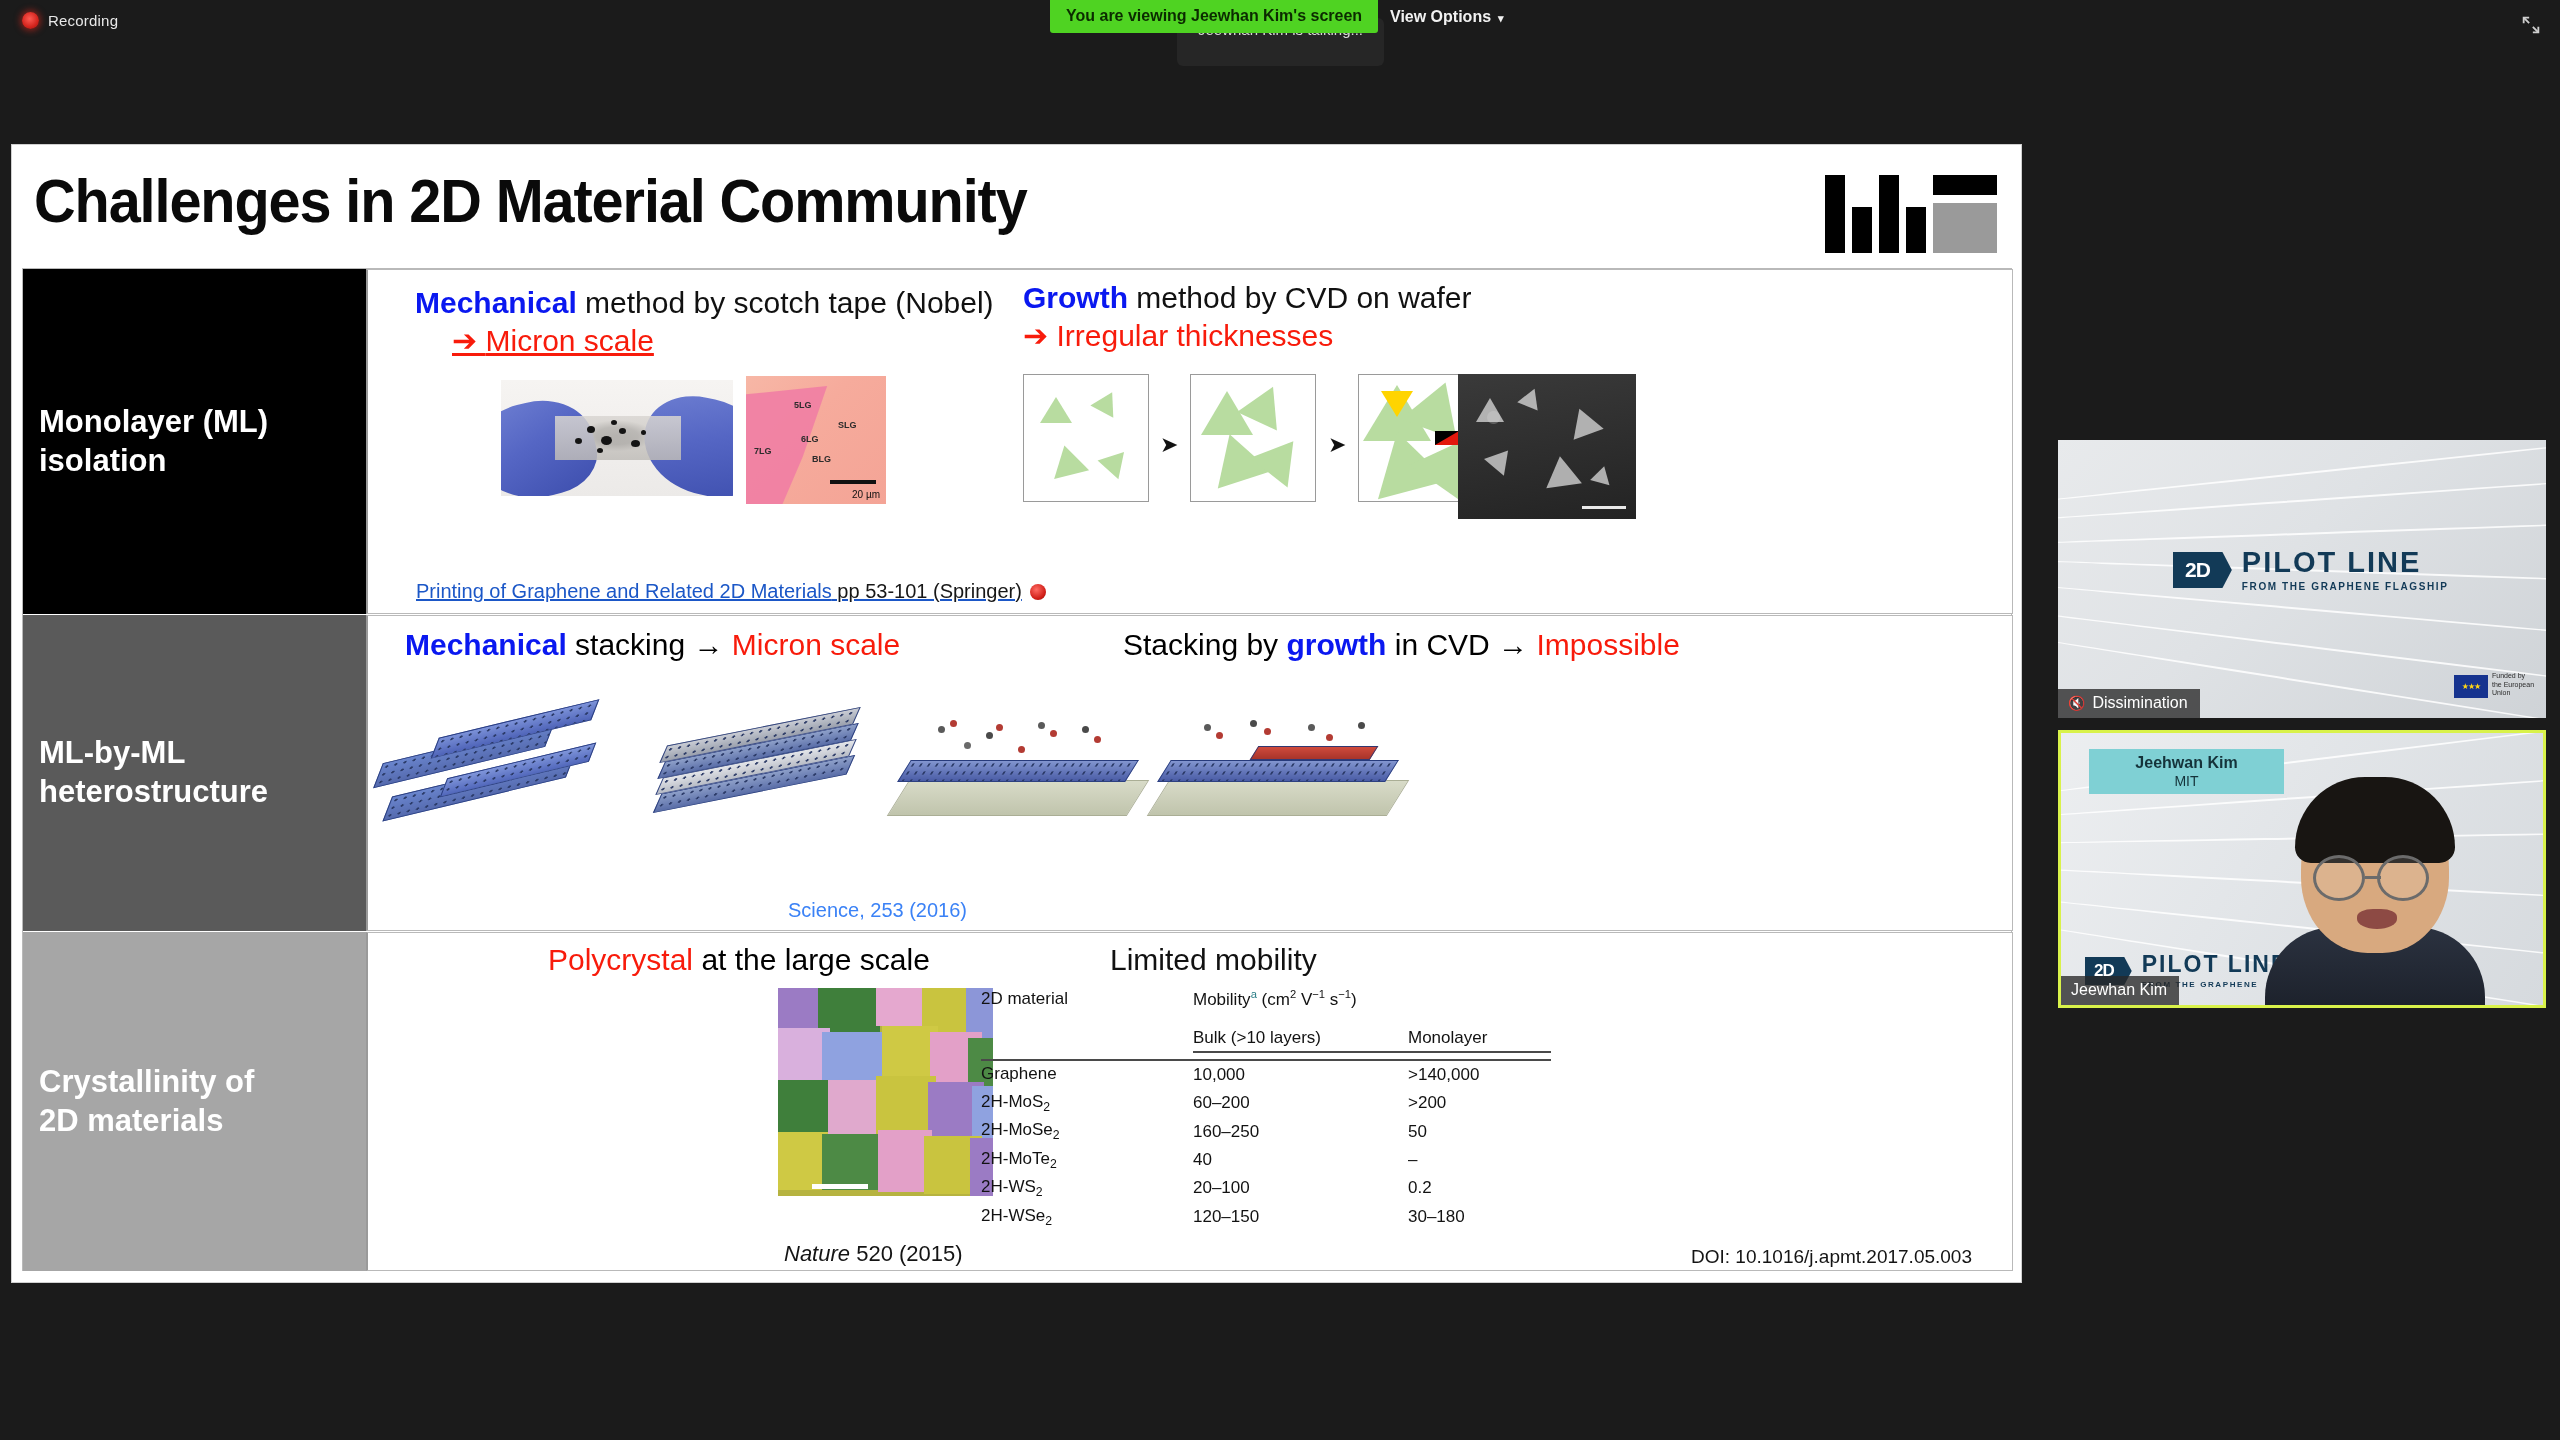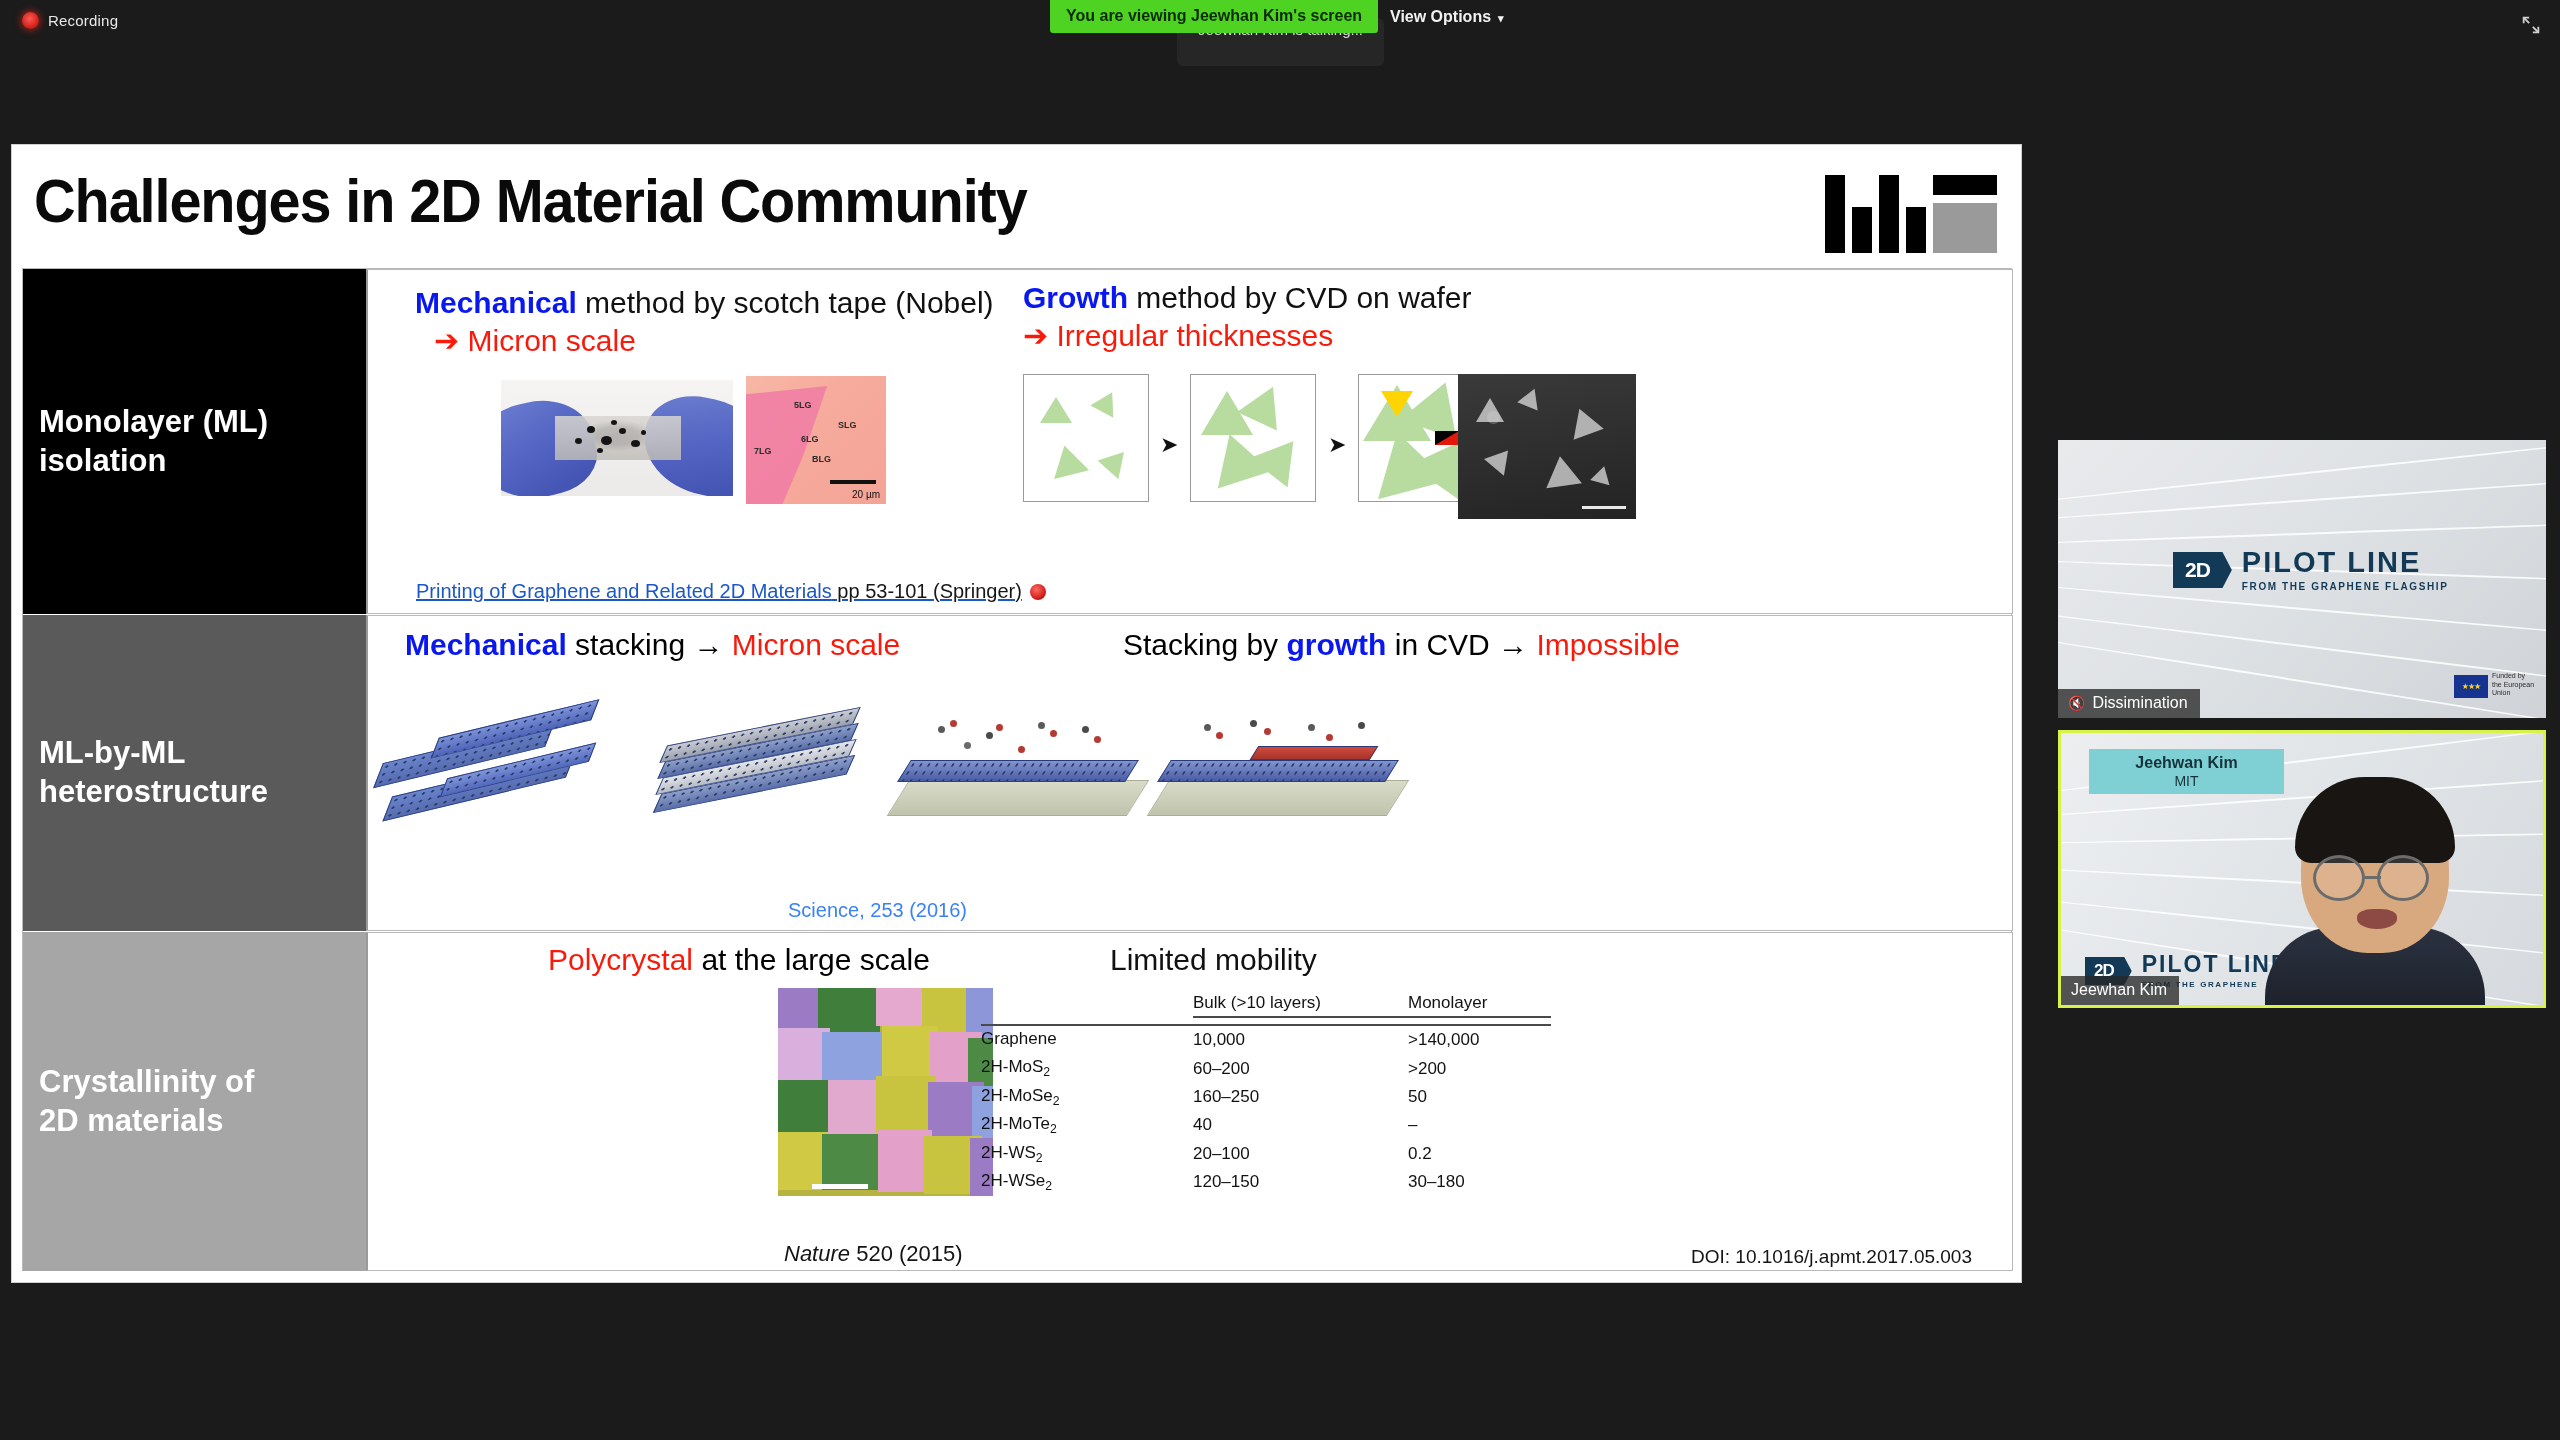--- a/index.html
+++ b/index.html
@@ -104,21 +104,21 @@
 
   .rowbody { flex: 1; position: relative; background: #fff; border: 1px solid #b9b9b9; border-left: 2px solid #9a9a9a;}
 
   
   .hl-blue { color:#0a18f0; font-weight:700;margin-top:25px; }
   .hl-red  { color:#f81b0b; }
   .headline { font-size: 30px; color:#111; white-space: nowrap; }
   .sub-red  { font-size: 30px; color:#f81b0b; white-space: nowrap; }
 
   .r1-left-h  { position:absolute; left: 47px; top: 16px; }
-  .r1-left-s  { position:absolute; left: 66px; top: 53px; }
+  .r1-left-s  { position:absolute; left: 84px; top: 53px; text-decoration: underline; }
   .r1-right-h { position:absolute; left: 655px; top: 11px; }
   .r1-right-s { position:absolute; left: 655px; top: 48px; }
 
   
   .tape-photo {
     position:absolute; left: 133px; top: 110px; width: 232px; height: 116px;
     background:
       radial-gradient(ellipse 60px 25px at 50% 48%, #2b2b2b 0%, #4a4a4a 35%, rgba(255,255,255,0) 62%),
       linear-gradient(180deg,#f6f4f2 0%, #eceae8 100%);
     overflow: hidden;
@@ -594,20 +594,26 @@
           <span class="cm-scale"></span>
         </div>
 
         <div class="nature-ref">
           <i>Nature</i><span> 520 (2015)</span>
         </div>
 
         <div class="mob-wrap">
           <table class="mob-table">
             <tbody>
+                <tr class="mob-head-row">
+              <td class="col-mat">2D material</td>
+              <td colspan="2">
+                <span>Mobility</span><sup style="color:#2a7d86">a</sup><span> (cm</span><sup>2</sup><span> V</span><sup>−1</sup><span> s</span><sup>−1</sup><span>)</span>
+              </td>
+            </tr>
             <tr>
               <td class="col-mat"></td>
               <td class="col-bulk rule-top" style="padding-top:8px;">Bulk (&gt;10 layers)</td>
               <td class="rule-top" style="padding-top:8px;">Monolayer</td>
             </tr>
             <tr>
               <td class="rule-sub" style="height:6px;"></td>
                   <td class="rule-sub"></td>
                   <td class="rule-sub"></td>
             </tr>

